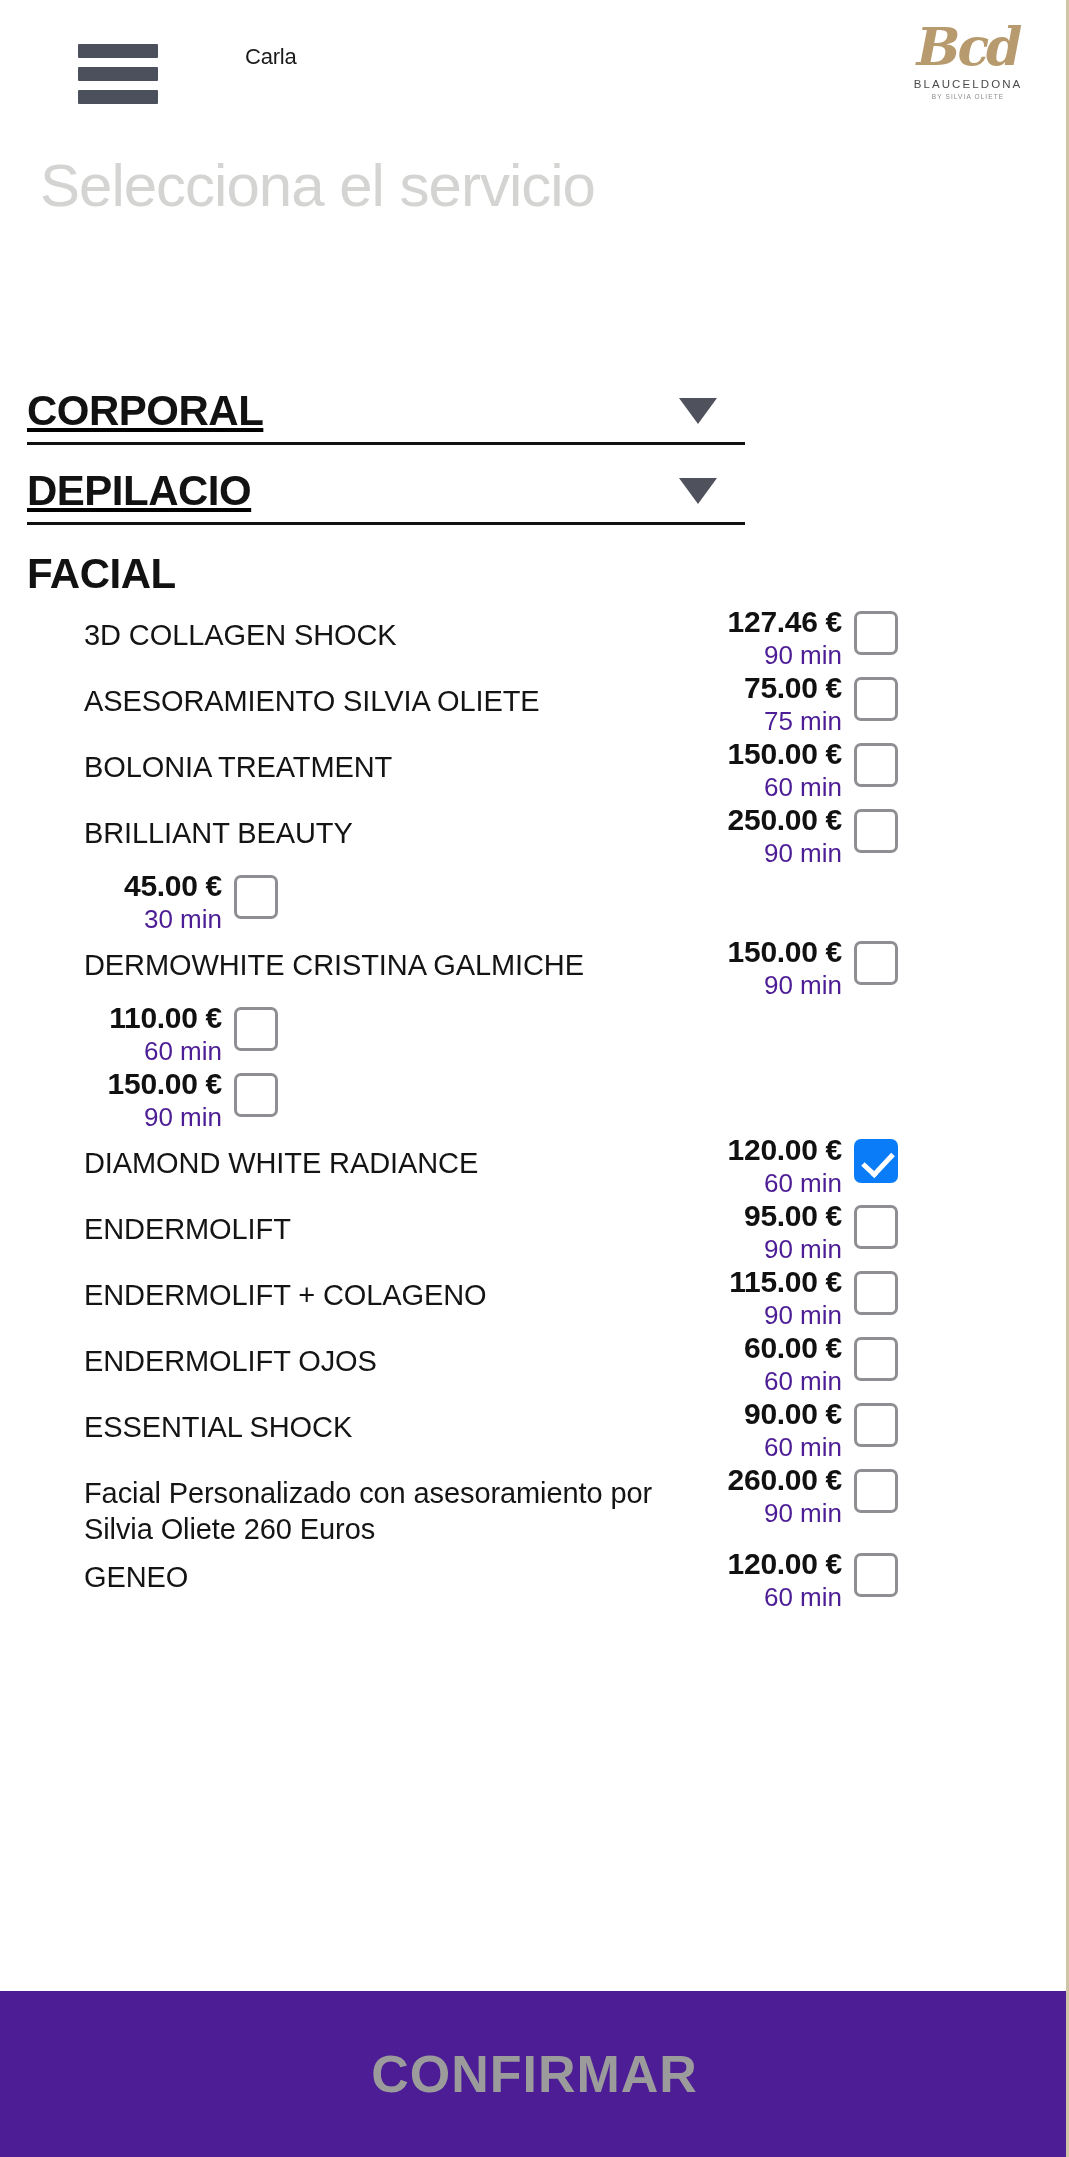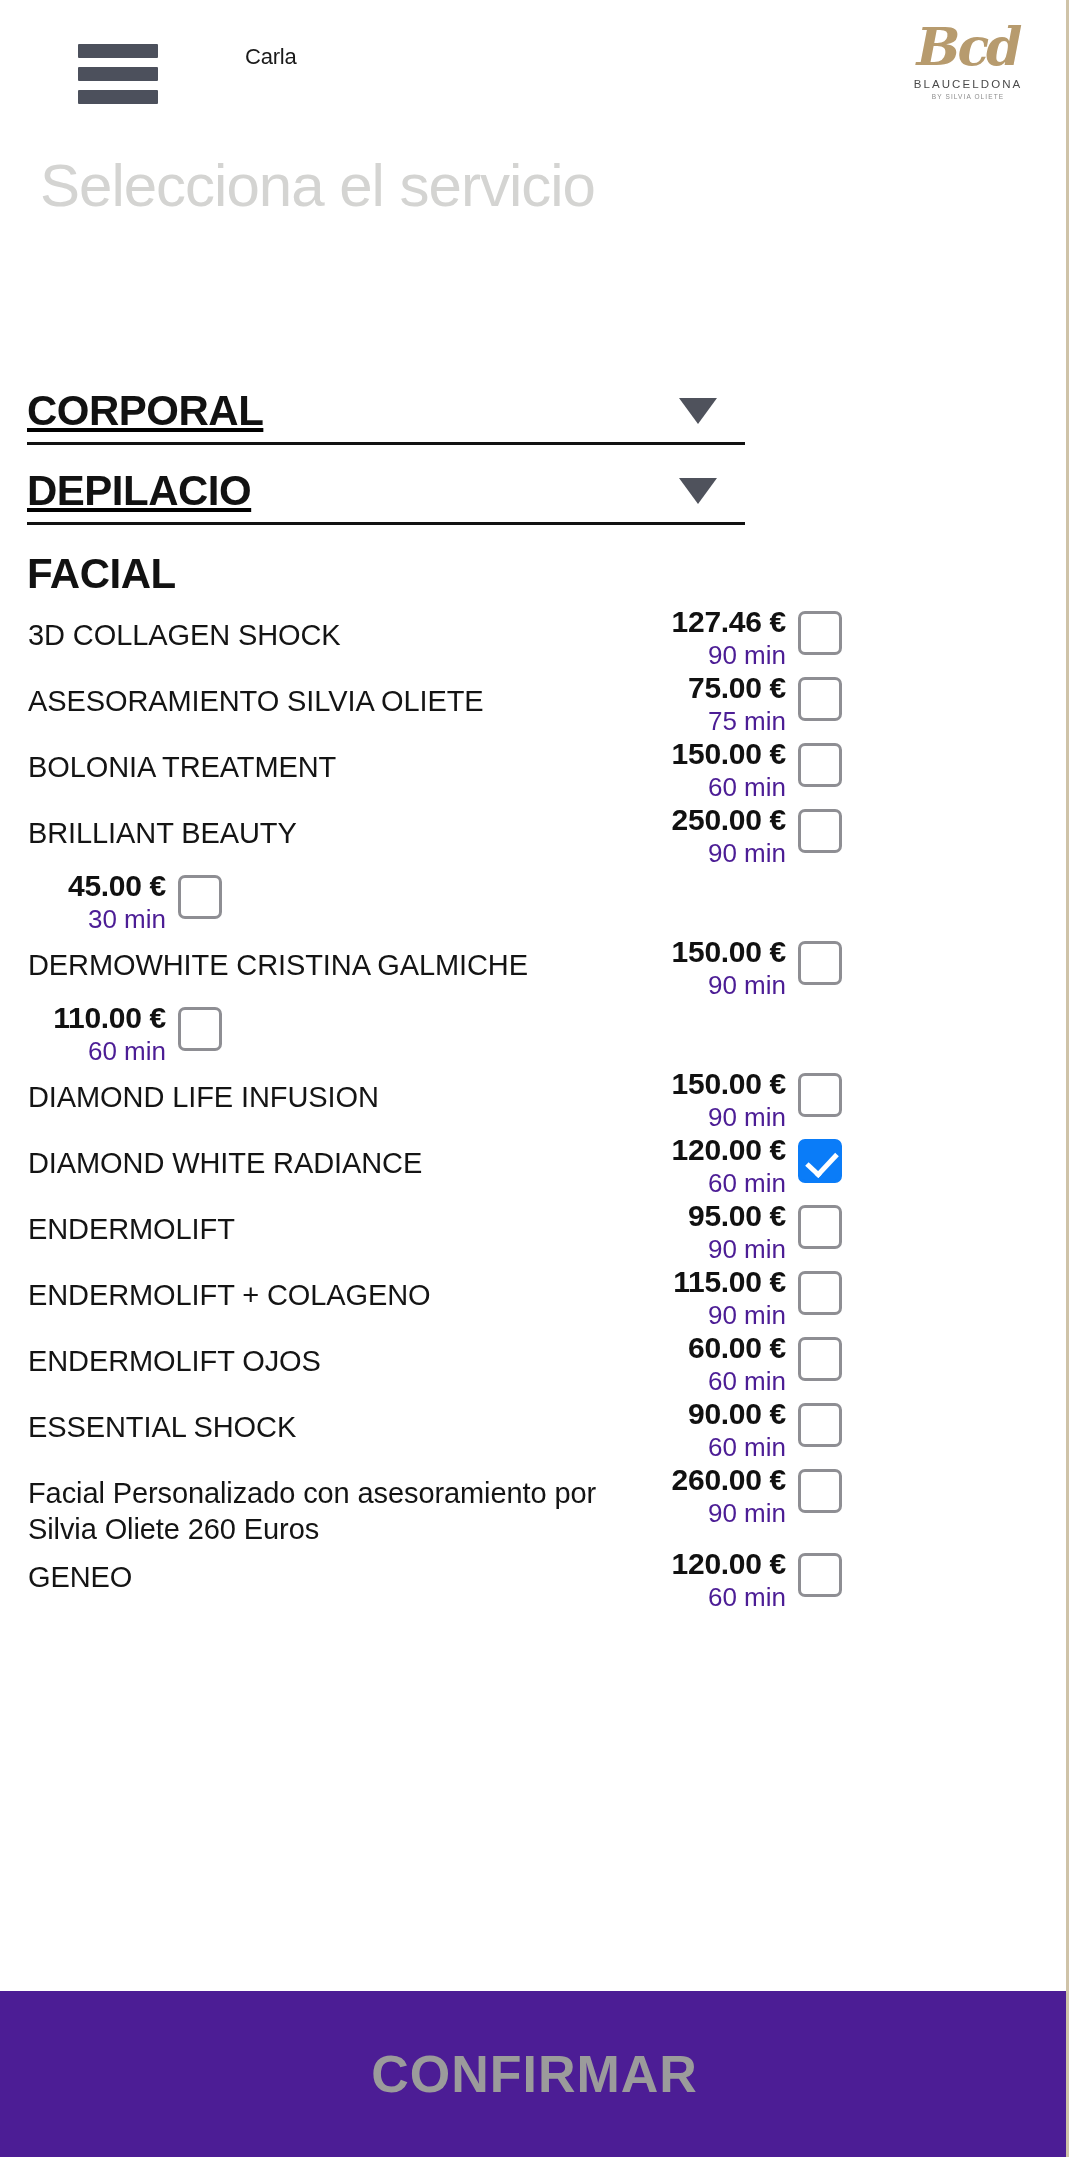--- a/index.html
+++ b/index.html
@@ -158,21 +158,21 @@
 
   .service-list {
     position: relative;
     margin-top: 2px;
   }
   .service-row {
     position: relative;
     display: flex;
     align-items: flex-start;
     min-height: 56px;
-    padding-left: 28px;
+    padding-left: 84px;
     padding-right: 26px;
   }
   .svc-name {
     flex: 1 1 auto;
     font-size: 29px;
     line-height: 36px;
     color: #141414;
     font-family: "Liberation Sans", sans-serif;
     padding-top: 12px;
     letter-spacing: -0.1px;
@@ -350,21 +350,20 @@
           <div class="svc-check"></div>
         </div>
         <div class="service-row">
           <div class="svc-meta">
             <div class="svc-price">110.00 €</div>
             <div class="svc-dur">60 min</div>
           </div>
           <div class="svc-check"></div>
         </div>
         <div class="service-row">
-          <div class="svc-name">DIAMOND LIFE INFUSION</div>
           <div class="svc-meta">
             <div class="svc-price">150.00 €</div>
             <div class="svc-dur">90 min</div>
           </div>
           <div class="svc-check"></div>
         </div>
         <div class="service-row">
           <div class="svc-name">DIAMOND WHITE RADIANCE</div>
           <div class="svc-meta">
             <div class="svc-price">120.00 €</div>

